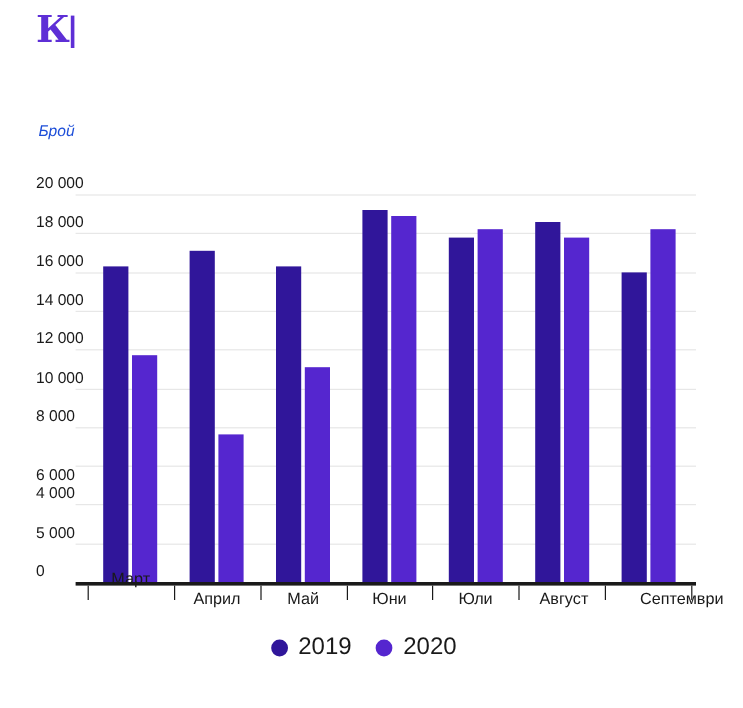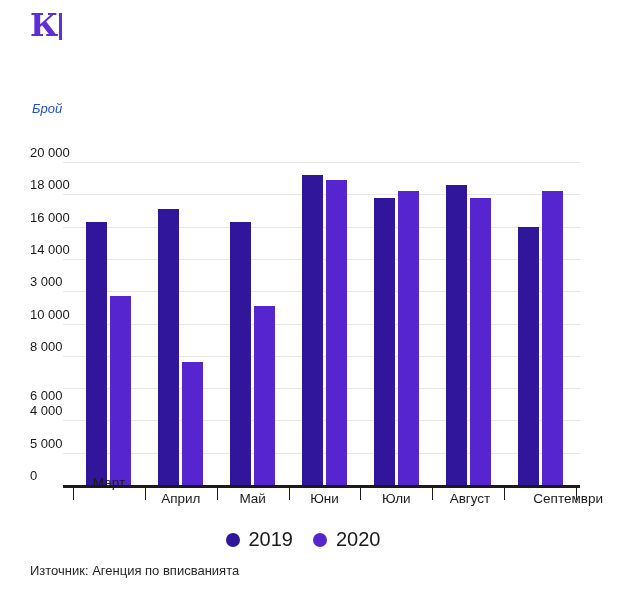--- a/index.html
+++ b/index.html
@@ -68,21 +68,21 @@
       <div class="ytick" style="top: 435.7px;">5 000</div>
       <div class="gridline" style="left: 63px; width: 517px; top: 420.4px;"></div>
       <div class="ytick" style="top: 403.4px;">4 000</div>
       <div class="gridline" style="left: 63px; width: 517px; top: 388.1px;"></div>
       <div class="ytick" style="top: 371.1px; margin-top: 17px;">6 000</div>
       <div class="gridline" style="left: 63px; width: 517px; top: 355.8px;"></div>
       <div class="ytick" style="top: 338.8px;">8 000</div>
       <div class="gridline" style="left: 63px; width: 517px; top: 323.5px;"></div>
       <div class="ytick" style="top: 306.5px;">10 000</div>
       <div class="gridline" style="left: 63px; width: 517px; top: 291.2px;"></div>
-      <div class="ytick" style="top: 274.2px;">3 000</div>
+      <div class="ytick" style="top: 274.2px;">12 000</div>
       <div class="gridline" style="left: 63px; width: 517px; top: 258.9px;"></div>
       <div class="ytick" style="top: 241.9px;">14 000</div>
       <div class="gridline" style="left: 63px; width: 517px; top: 226.6px;"></div>
       <div class="ytick" style="top: 209.6px;">16 000</div>
       <div class="gridline" style="left: 63px; width: 517px; top: 194.3px;"></div>
       <div class="ytick" style="top: 177.3px;">18 000</div>
       <div class="gridline" style="left: 63px; width: 517px; top: 162px;"></div>
       <div class="ytick" style="top: 145px;">20 000</div>
       <div class="bar" style="left: 86.4px; width: 21px; top: 221.8px; height: 263.2px; background: rgb(48, 22, 154);"></div>
       <div class="bar" style="left: 110.4px; width: 21px; top: 296px; height: 189px; background: rgb(85, 38, 207);"></div>
@@ -120,15 +120,14 @@
     <div class="legend-item">
       <span class="legend-dot" id="dot0" style="background: rgb(48, 22, 154);"></span>
       <span>2019</span>
     </div>
     <div class="legend-item">
       <span class="legend-dot" id="dot1" style="background: rgb(85, 38, 207);"></span>
       <span>2020</span>
     </div>
   </div>
 
-  <div class="source">Източник: Агенция по вписванията</div>
 
 </div>
 
 </body></html>

